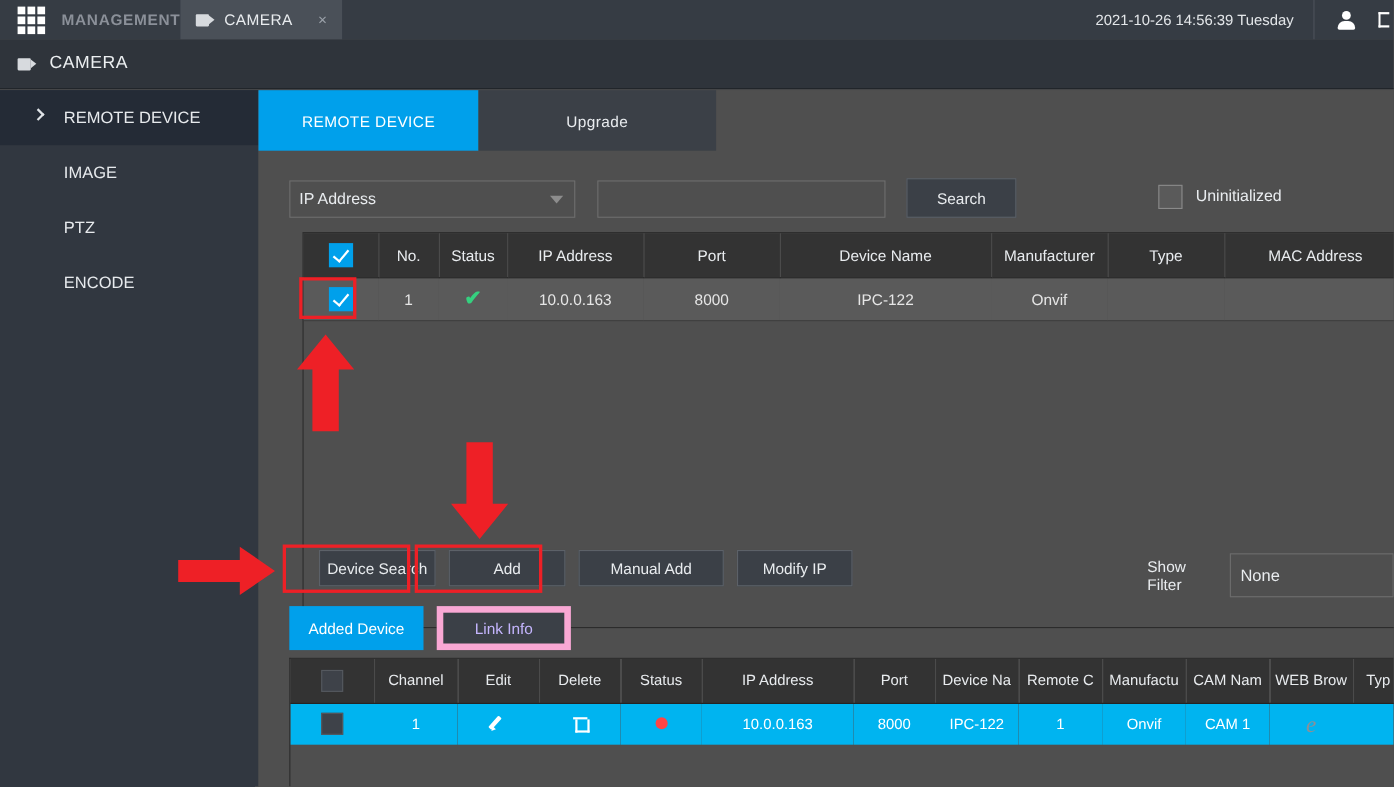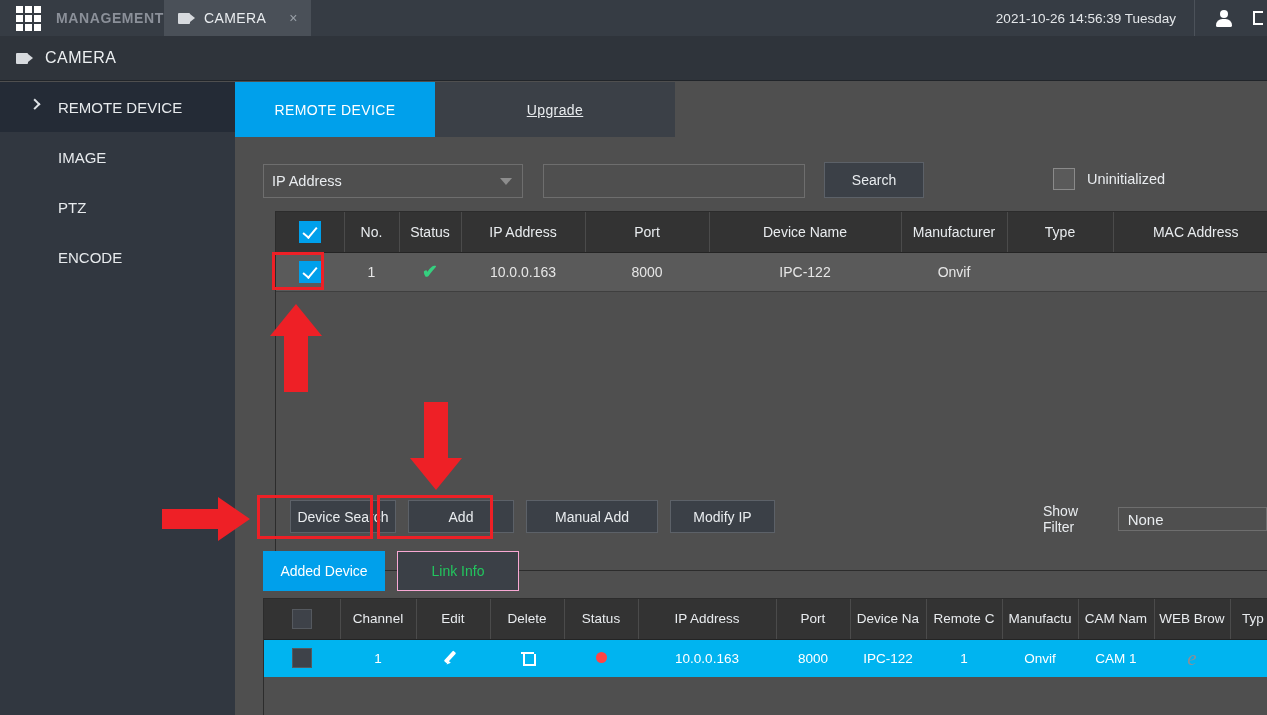--- a/index.html
+++ b/index.html
@@ -94,21 +94,21 @@
   .content { position:absolute; left:235px; top:82px; width:1032px; height:633px; background:#4f4f4f; }
 
   .tabs { position:absolute; left:0; top:0; display:flex; }
   .tab {
     height:55px; display:flex; align-items:center; justify-content:center;
     font-size:14px; letter-spacing:.4px; cursor:pointer; color:#e9ecef;
     background:#3b4047;
   }
   .tab.active { background:#00a0eb; color:#fff; }
   .tab.t1 { width:200px; }
-  .tab.t2 { width:240px;text-decoration:underline; }
+  .tab.t2 { width:216px; }
 
   
   .searchrow { position:absolute; left:28px; top:82px; width:1004px; height:36px; }
   .select-box{
     position:absolute; left:0; top:0; width:260px; height:34px;
     background:#4f4f4f; border:1px solid #6e6e6e; display:flex; align-items:center;
     padding:0 8px; font-size:14.5px; color:#e9ecef; cursor:pointer;
   }
   .select-box .caret{
     position:absolute; right:10px; top:50%; margin-top:-3px;
@@ -163,32 +163,32 @@
   .actions { position:absolute; left:262px; top:500px; display:flex; gap:12px;padding-left:28px; }
   .act-btn { width:106px; height:33px; }
   .act-btn.w2 { width:132px; }
   .act-btn.w3 { width:105px; }
 
   .showfilter {
     position:absolute; left:1043px; top:503px; display:flex; align-items:center; gap:10px;
   }
   .showfilter .lb { font-size:14px; color:#e9ecef; }
   .filter-box{
-    width:160px; height:24px; background:#4f4f4f; border:1px solid #6e6e6e;
+    width:160px; height:40px; background:#4f4f4f; border:1px solid #6e6e6e;
     display:flex; align-items:center; padding:0 9px; font-size:15px; color:#e9ecef;
   }
 
   
   .subtabs { position:absolute; left:263px; top:551px; display:flex; gap:12px; }
   .subtab {
     width:122px; height:40px; display:flex; align-items:center; justify-content:center;
     font-size:14px; cursor:pointer;
   }
   .subtab.active { background:#00a0eb; color:#fff; border:none; }
-  .subtab.idle { background:#3b4047; border:1px solid #f9a8d4; color:#22c55e; }
+  .subtab.idle { background:#3b4047; border:6px solid #f9a8d4; color:#c4b5fd; }
 
   
   .tablewrap2 {
     position:absolute; left:263px; top:598px; width:1004px; height:117px;
     border-left:1px solid #2c2c2c; border-top:1px solid #2c2c2c; background:#4f4f4f;
     overflow:hidden;
   }
   table.grid2 { width:100%; border-collapse:collapse; table-layout:fixed; }
   table.grid2 th {
     background:#333333; height:40px; font-size:13.5px; font-weight:normal; color:#e9ecef;

